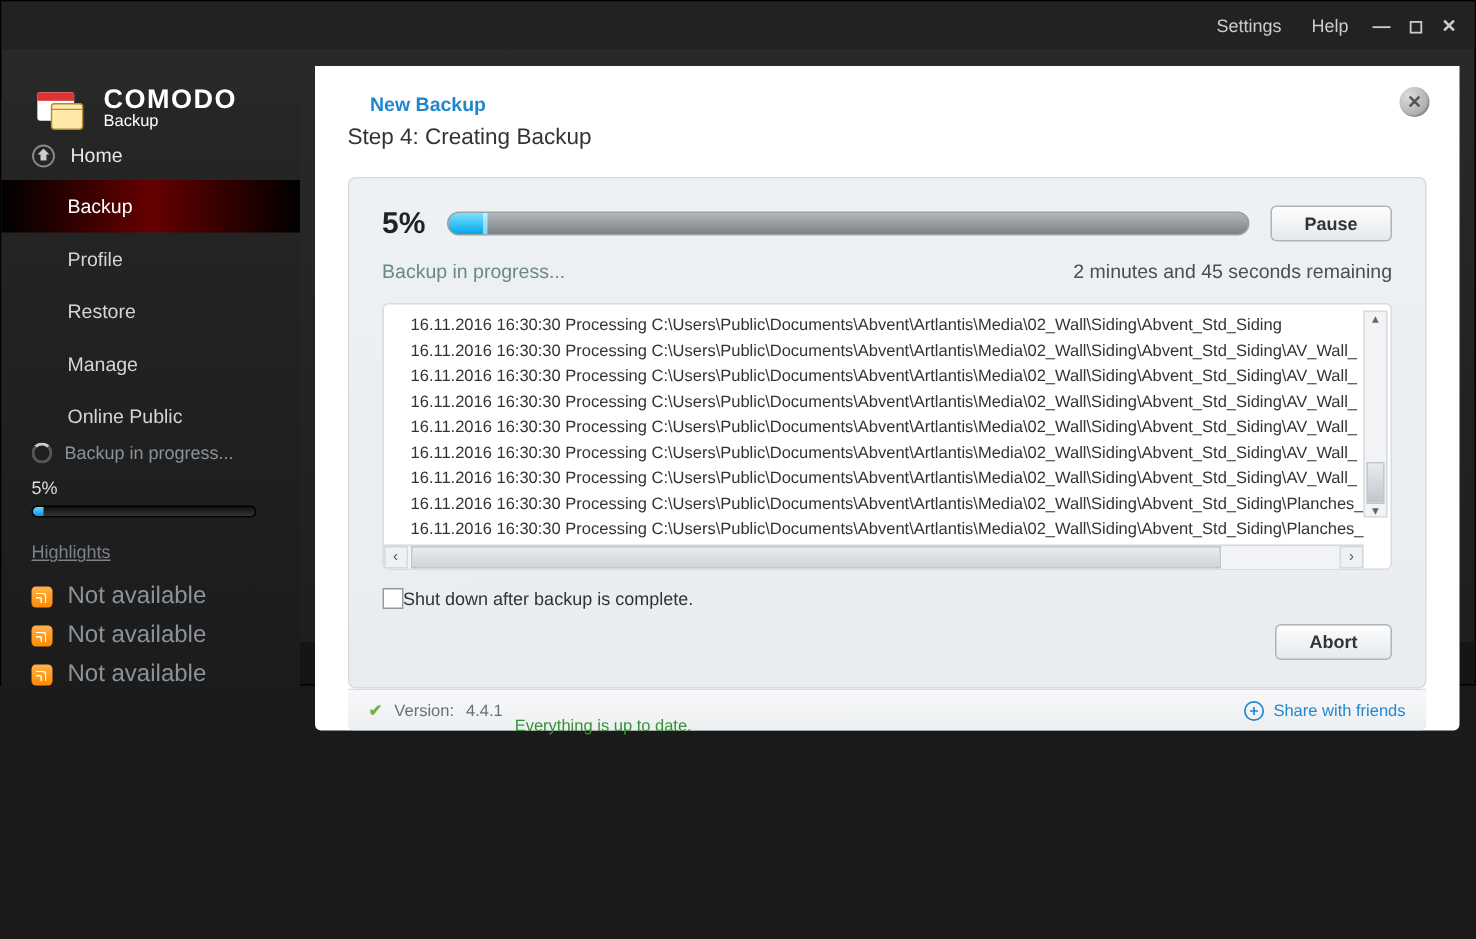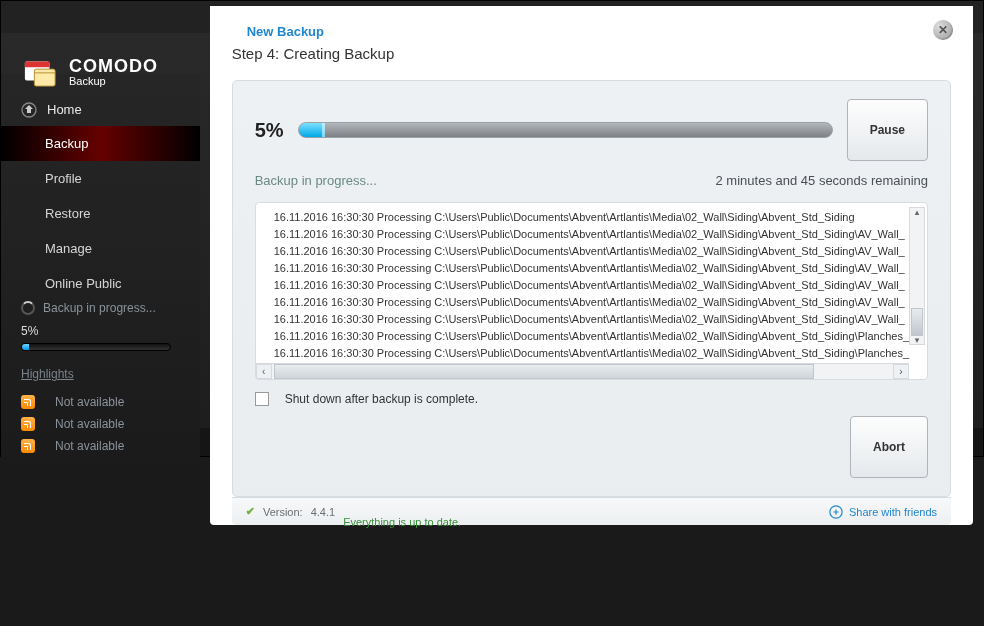--- a/index.html
+++ b/index.html
@@ -34,53 +34,53 @@
   .nav-item.active{ background:linear-gradient(to right,#000,#600,#000); color:#fff;}
   .sidebar .spacer{flex:1;}
   .mini{ padding:0 20px; margin-bottom:14px;}
   .mini .inprog{ display:flex; align-items:center; gap:8px; color:#8a929a; font-size:12px; margin-bottom:8px;}
   .spinner{ width:14px; height:14px; border:2px solid #555; border-top-color:#ccc; border-radius:50%;}
   .mini-val{ color:#ddd; font-size:12px; margin-right:6px; display:inline-block; vertical-align:middle;}
   .mini-bar{ display:inline-block; vertical-align:middle; width:150px; height:8px; background:linear-gradient(#111,#333); border:1px solid #000; border-radius:4px; position:relative;}
   .mini-fill{ position:absolute; left:0; top:0; bottom:0; width:5%; background:linear-gradient(#6fd6ff,#0098e0); border-radius:4px 0 0 4px;}
   .highlights{ color:#7a828a; font-size:12px; padding:0 20px; margin-bottom:10px; text-decoration:underline;}
   .rss{ padding:0 20px;}
-  .rss-row{ display:flex; align-items:center; gap:20px; color:#8a929a; font-size:12px; padding:4px 0;}
+  .rss-row{ display:flex; align-items:center; gap:10px; color:#8a929a; font-size:16px; padding:4px 0;}
   .rss-ico{ width:14px; height:14px; background:linear-gradient(#ffb24a,#ff8a00); border-radius:3px; position:relative;}
   .rss-ico::before,.rss-ico::after{content:""; position:absolute; border:1.5px solid #fff; border-left:none; border-bottom:none; border-radius:0 40% 0 0;}
   .rss-ico::before{left:3px; bottom:3px; width:6px; height:6px;}
   .rss-ico::after{left:3px; bottom:3px; width:3px; height:3px;}
 
   
   .page{ flex:1; background:#fff; margin:0 10px 0 10px; border-radius:0 0 4px 4px; padding:18px 22px 0 22px; position:relative; display:flex; flex-direction:column;}
   .new-b{ color:#1f87d0; font-weight:bold; font-size:13px;padding-left:15px;}
   .step{ color:#333; font-size:15px; margin-top:6px;}
   .close-circ{ position:absolute; right:20px; top:14px; width:20px; height:20px; border-radius:50%;
     background:radial-gradient(circle at 30% 30%,#ddd,#999); display:flex; align-items:center; justify-content:center; color:#555; font-size:12px; font-weight:bold; cursor:pointer; box-shadow:inset -1px -1px 1px rgba(0,0,0,.2);}
   .panel{ margin-top:18px; border:1px solid #d7dce0; border-radius:5px; background:linear-gradient(#eef1f3,#e9edf0); padding:18px 22px;}
   .prow{ display:flex; align-items:center; gap:14px;}
   .pct{ font-size:20px; font-weight:bold; color:#222;}
   .pbar{ flex:1; height:16px; border:1px solid #9aa1a7; border-radius:8px; background:linear-gradient(#b3b7bb,#7d8185); position:relative; overflow:hidden;}
   .pfill{ position:absolute; left:0; top:0; bottom:0; width:5%; background:linear-gradient(#7de0ff,#00a8e8); border-right:3px solid rgba(255,255,255,.5);}
-  .btn{ background:linear-gradient(#fdfdfd,#e5e9ec); border:1px solid #aeb4b9; border-radius:4px; padding:23px 22px; font-size:12px; font-weight:bold; color:#333; cursor:pointer;}
+  .btn{ background:linear-gradient(#fdfdfd,#e5e9ec); border:1px solid #aeb4b9; border-radius:4px; padding:4px 22px; font-size:12px; font-weight:bold; color:#333; cursor:pointer;}
   .under{ display:flex; justify-content:space-between; margin-top:12px; color:#6a8a80; font-size:13px;}
   .under .eta{ color:#4a4f55;}
   .logbox{ margin-top:14px; border:1px solid #d7dce0; border-radius:4px; background:#fff;}
   .loghdr{ background:linear-gradient(#eef1f3,#e4e8eb); padding:8px 18px; font-size:13px; color:#2d2d2d; border-bottom:1px solid #d7dce0;}
   .logbody{ height:160px; overflow:hidden; position:relative; padding:6px 18px 0 18px; font-size:11px; color:#333;}
   .logline{ white-space:nowrap; line-height:17px;}
   .vscroll{ position:absolute; right:2px; top:4px; bottom:18px; width:16px; background:#f1f3f5; border:1px solid #d6dade;}
   .vthumb{ position:absolute; left:1px; right:1px; bottom:8px; height:28px; background:linear-gradient(#e8ecef,#bfc6cc); border:1px solid #c0c6cc;}
   .varrow{ position:absolute; left:0; right:0; height:8px; display:flex; align-items:center; justify-content:center; font-size:9px; color:#666;}
   .hscroll{ height:16px; background:#f1f3f5; border-top:1px solid #d6dade; position:relative; margin:0 18px 0 0;}
   .hleft,.hright{ position:absolute; top:0; bottom:0; width:16px; display:flex; align-items:center; justify-content:center; font-size:10px; color:#555; background:#eef1f3; border:1px solid #d6dade;}
   .hleft{left:0;} .hright{right:0;}
   .hthumb{ position:absolute; left:18px; top:0; bottom:0; width:540px; background:linear-gradient(#e8ecef,#cfd5da); border:1px solid #c0c6cc;}
 
-  .shutrow{ display:flex; align-items:center; gap:16px; margin-top:12px; font-size:12px; color:#333;}
+  .shutrow{ display:flex; align-items:center; gap:0; margin-top:12px; font-size:12px; color:#333;}
   .cbx{ width:14px; height:14px; border:1px solid #999; background:#fff;}
   .abort-row{ text-align:right; margin-top:10px;}
 
   
   .content-footer{ height:28px; border-top:1px solid #d7dce0; background:linear-gradient(#f7f8f9,#eceff1); display:flex; align-items:center; font-size:11px; color:#555; padding:0 14px; gap:8px; margin-top:auto; border-radius:0 0 4px 4px;}
   .check{ color:#6fb341; font-weight:bold;}
   .ver-label{ color:#6b6f73;}
   .up-ok{ color:#3a8f3a;margin-top:20px;}
   .content-footer .spacer{flex:1;}
   .share{ color:#1f87d0; display:flex; align-items:center; gap:6px;}

